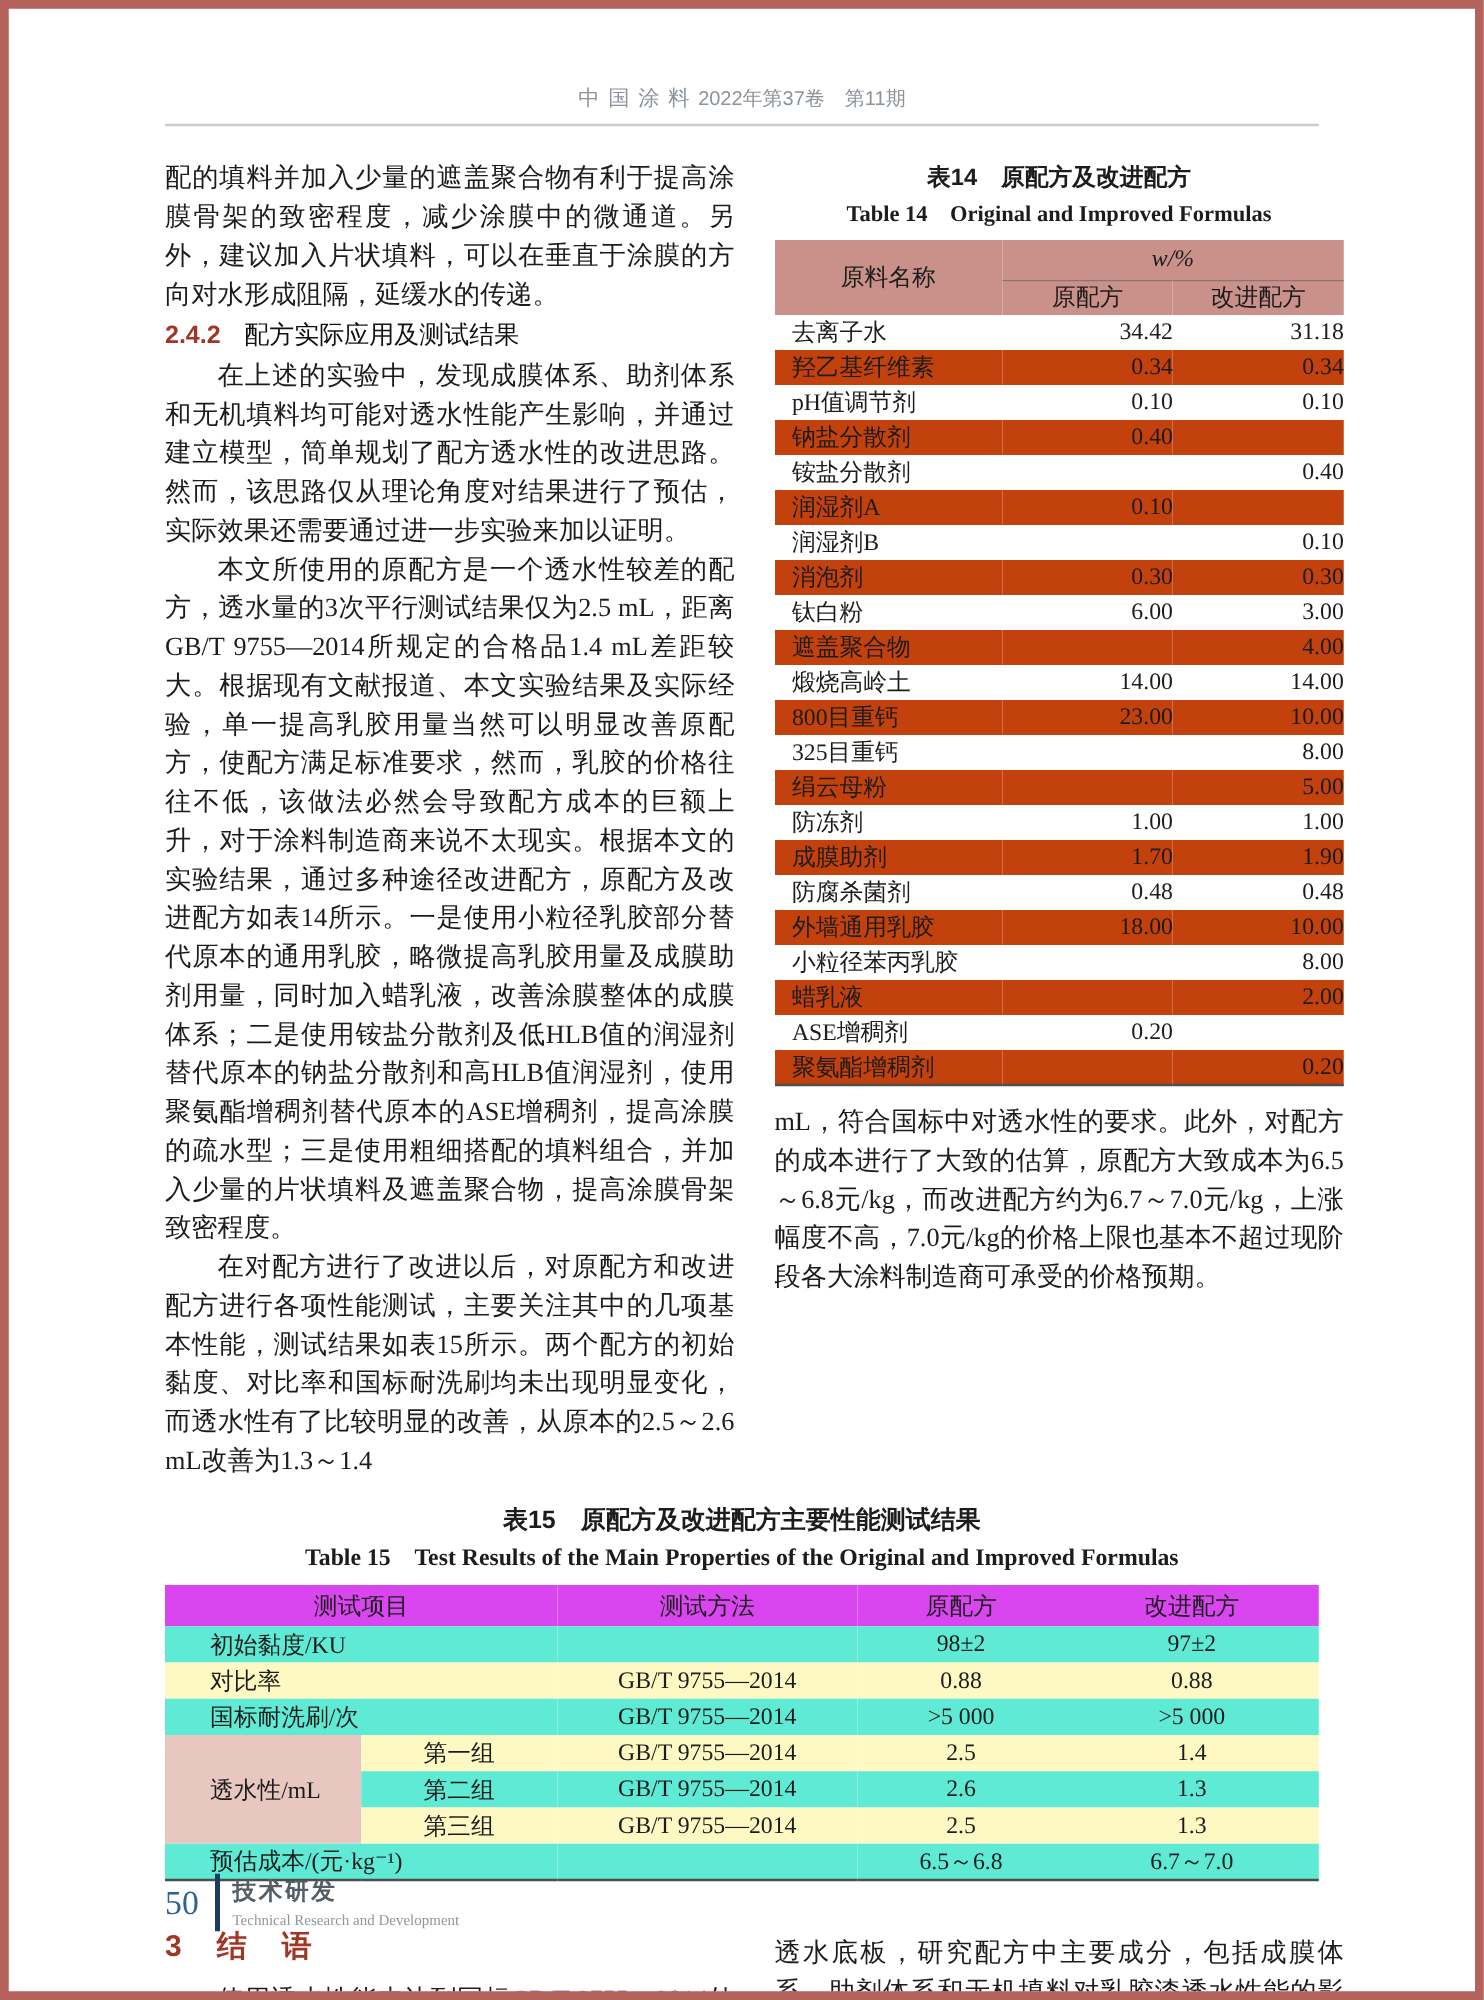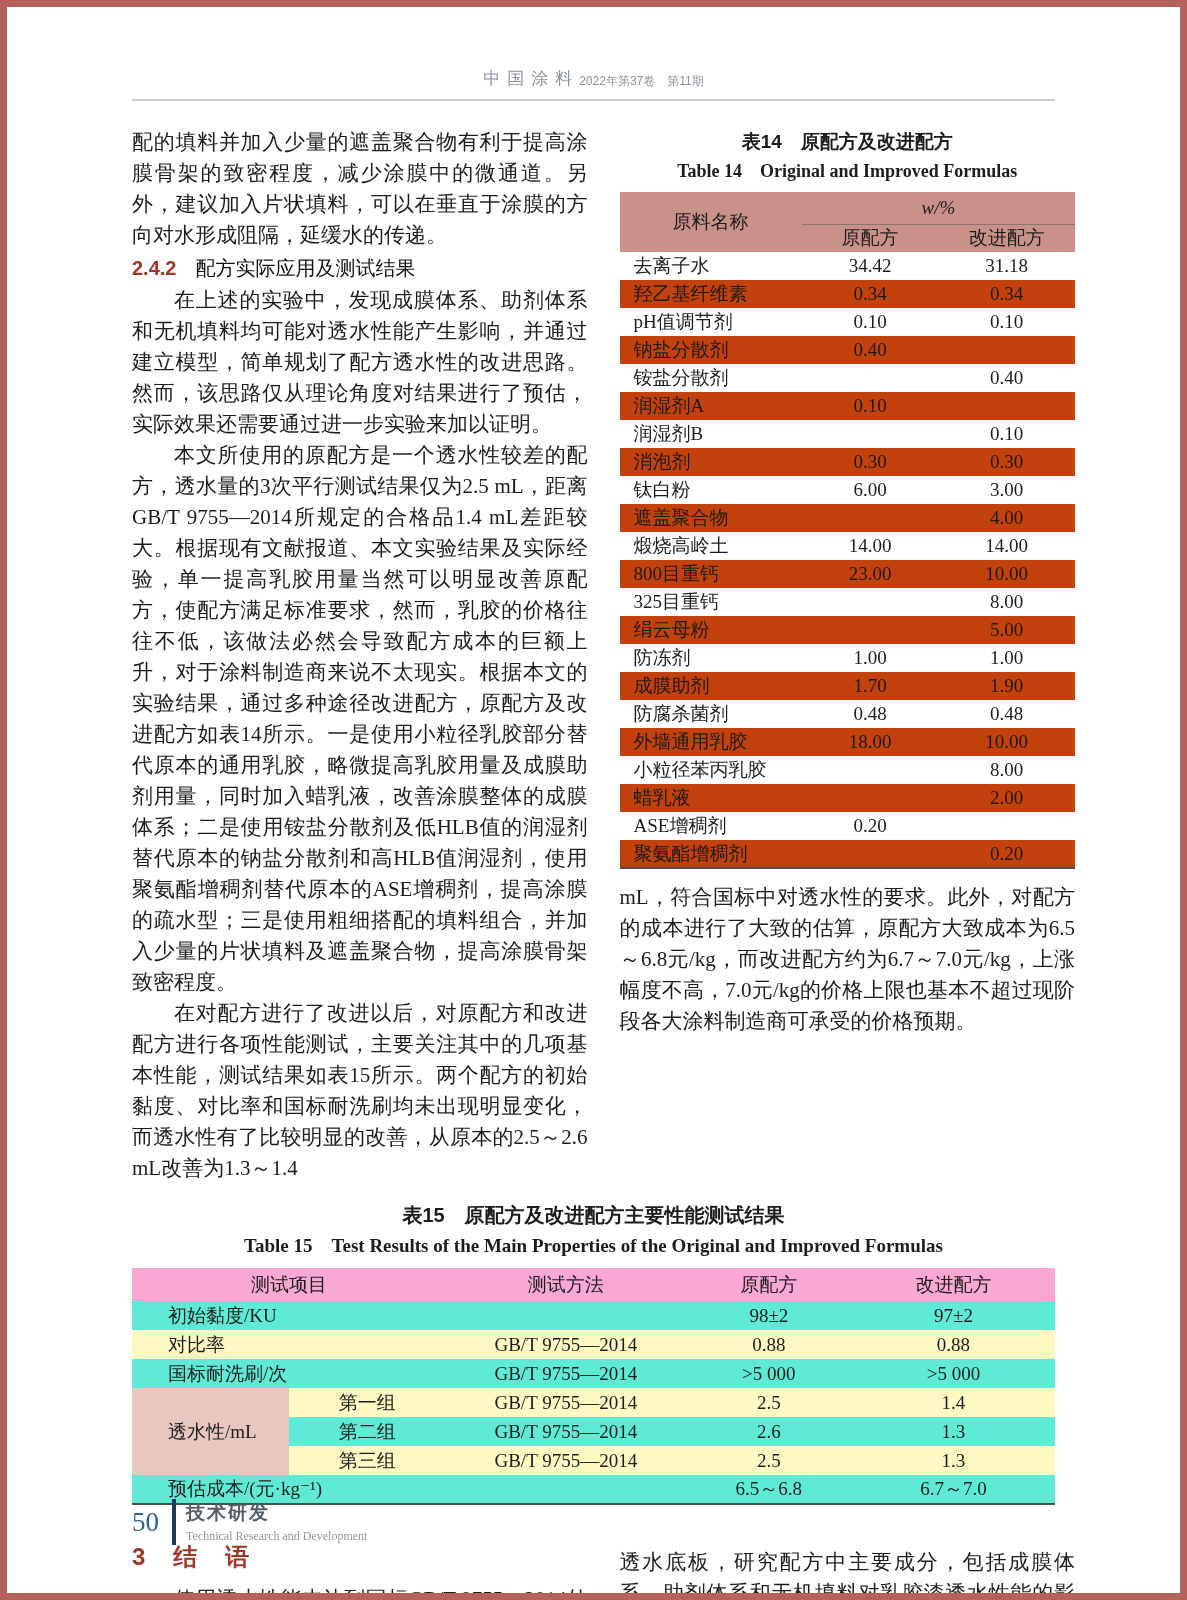--- a/index.html
+++ b/index.html
@@ -19,21 +19,21 @@
     margin:60px 125px 0 125px;
     padding-bottom:9px;
     border-bottom:2px solid #c7ccd1;
   }
   .journal-name {
     font-family:"Liberation Sans","DejaVu Sans",sans-serif;
     font-size:17px; color:#8b939a; letter-spacing:7px;
   }
   .issue-info {
     font-family:"Liberation Sans","DejaVu Sans",sans-serif;
-    font-size:12px; color:#8b939a;
+    font-size:16px; color:#8b939a;
   }
   
   .columns { display:flex; gap:32px; margin:26px 105px 0 125px; }
   .col { flex:1 1 0; min-width:0; }
   p { margin:0; font-size:21px; line-height:31px; text-align:justify; }
   p.indent { text-indent:2em; }
   .sec-heading { font-size:20px; line-height:32px; margin:1px 0; }
   .sec-num {
     color:#a13526; font-weight:bold;
     font-family:"Liberation Sans","DejaVu Sans",sans-serif;
@@ -46,26 +46,26 @@
   table { border-collapse:collapse; width:100%; table-layout:fixed; }
   th, td { font-weight:normal; font-size:19px; padding:0; }
   
   .t14 { border-bottom:2px solid #4d4d4d; }
   .t14 thead th { background:#c9918a; }
   .t14 .h-mat { width:40%; text-align:center; }
   .t14 .h-w { height:32px; border-bottom:1px solid #8a7570; font-style:italic; }
   .t14 .h-sub { height:28px; text-align:center; font-style:normal; }
   .t14 tbody td { height:28px; }
   .t14 td.name { text-align:left; padding-left:14px; }
-  .t14 td.val { text-align:center; }
+  .t14 td.val { text-align:right; }
   .t14 tr.alt { background:#c2410c; }
   
   .t15-wrap { margin:18px 125px 0 125px; }
   .t15 { border-bottom:2px solid #4d4d4d; }
-  .t15 th { background:#f9a8d4; height:33px; text-align:center; }
+  .t15 th { background:#d946ef; height:33px; text-align:center; }
   .t15 td { height:29px; text-align:center; }
   .t15 td.item { text-align:left; padding-left:36px; }
   .t15 .c-item { width:17%; } .t15 .c-group { width:17%; }
   .t15 .c-method { width:26%; } .t15 .c-orig { width:18%; } .t15 .c-impr { width:22%; }
   .t15 tr.pink td { background:#fef9c3; }
   .t15 tr.white td { background:#5eead4; }
   .t15 td.perm-label { background:#e8c7c1 !important; }
   
   .columns.bottom { margin-top:36px; }
   .conclusion-heading {

